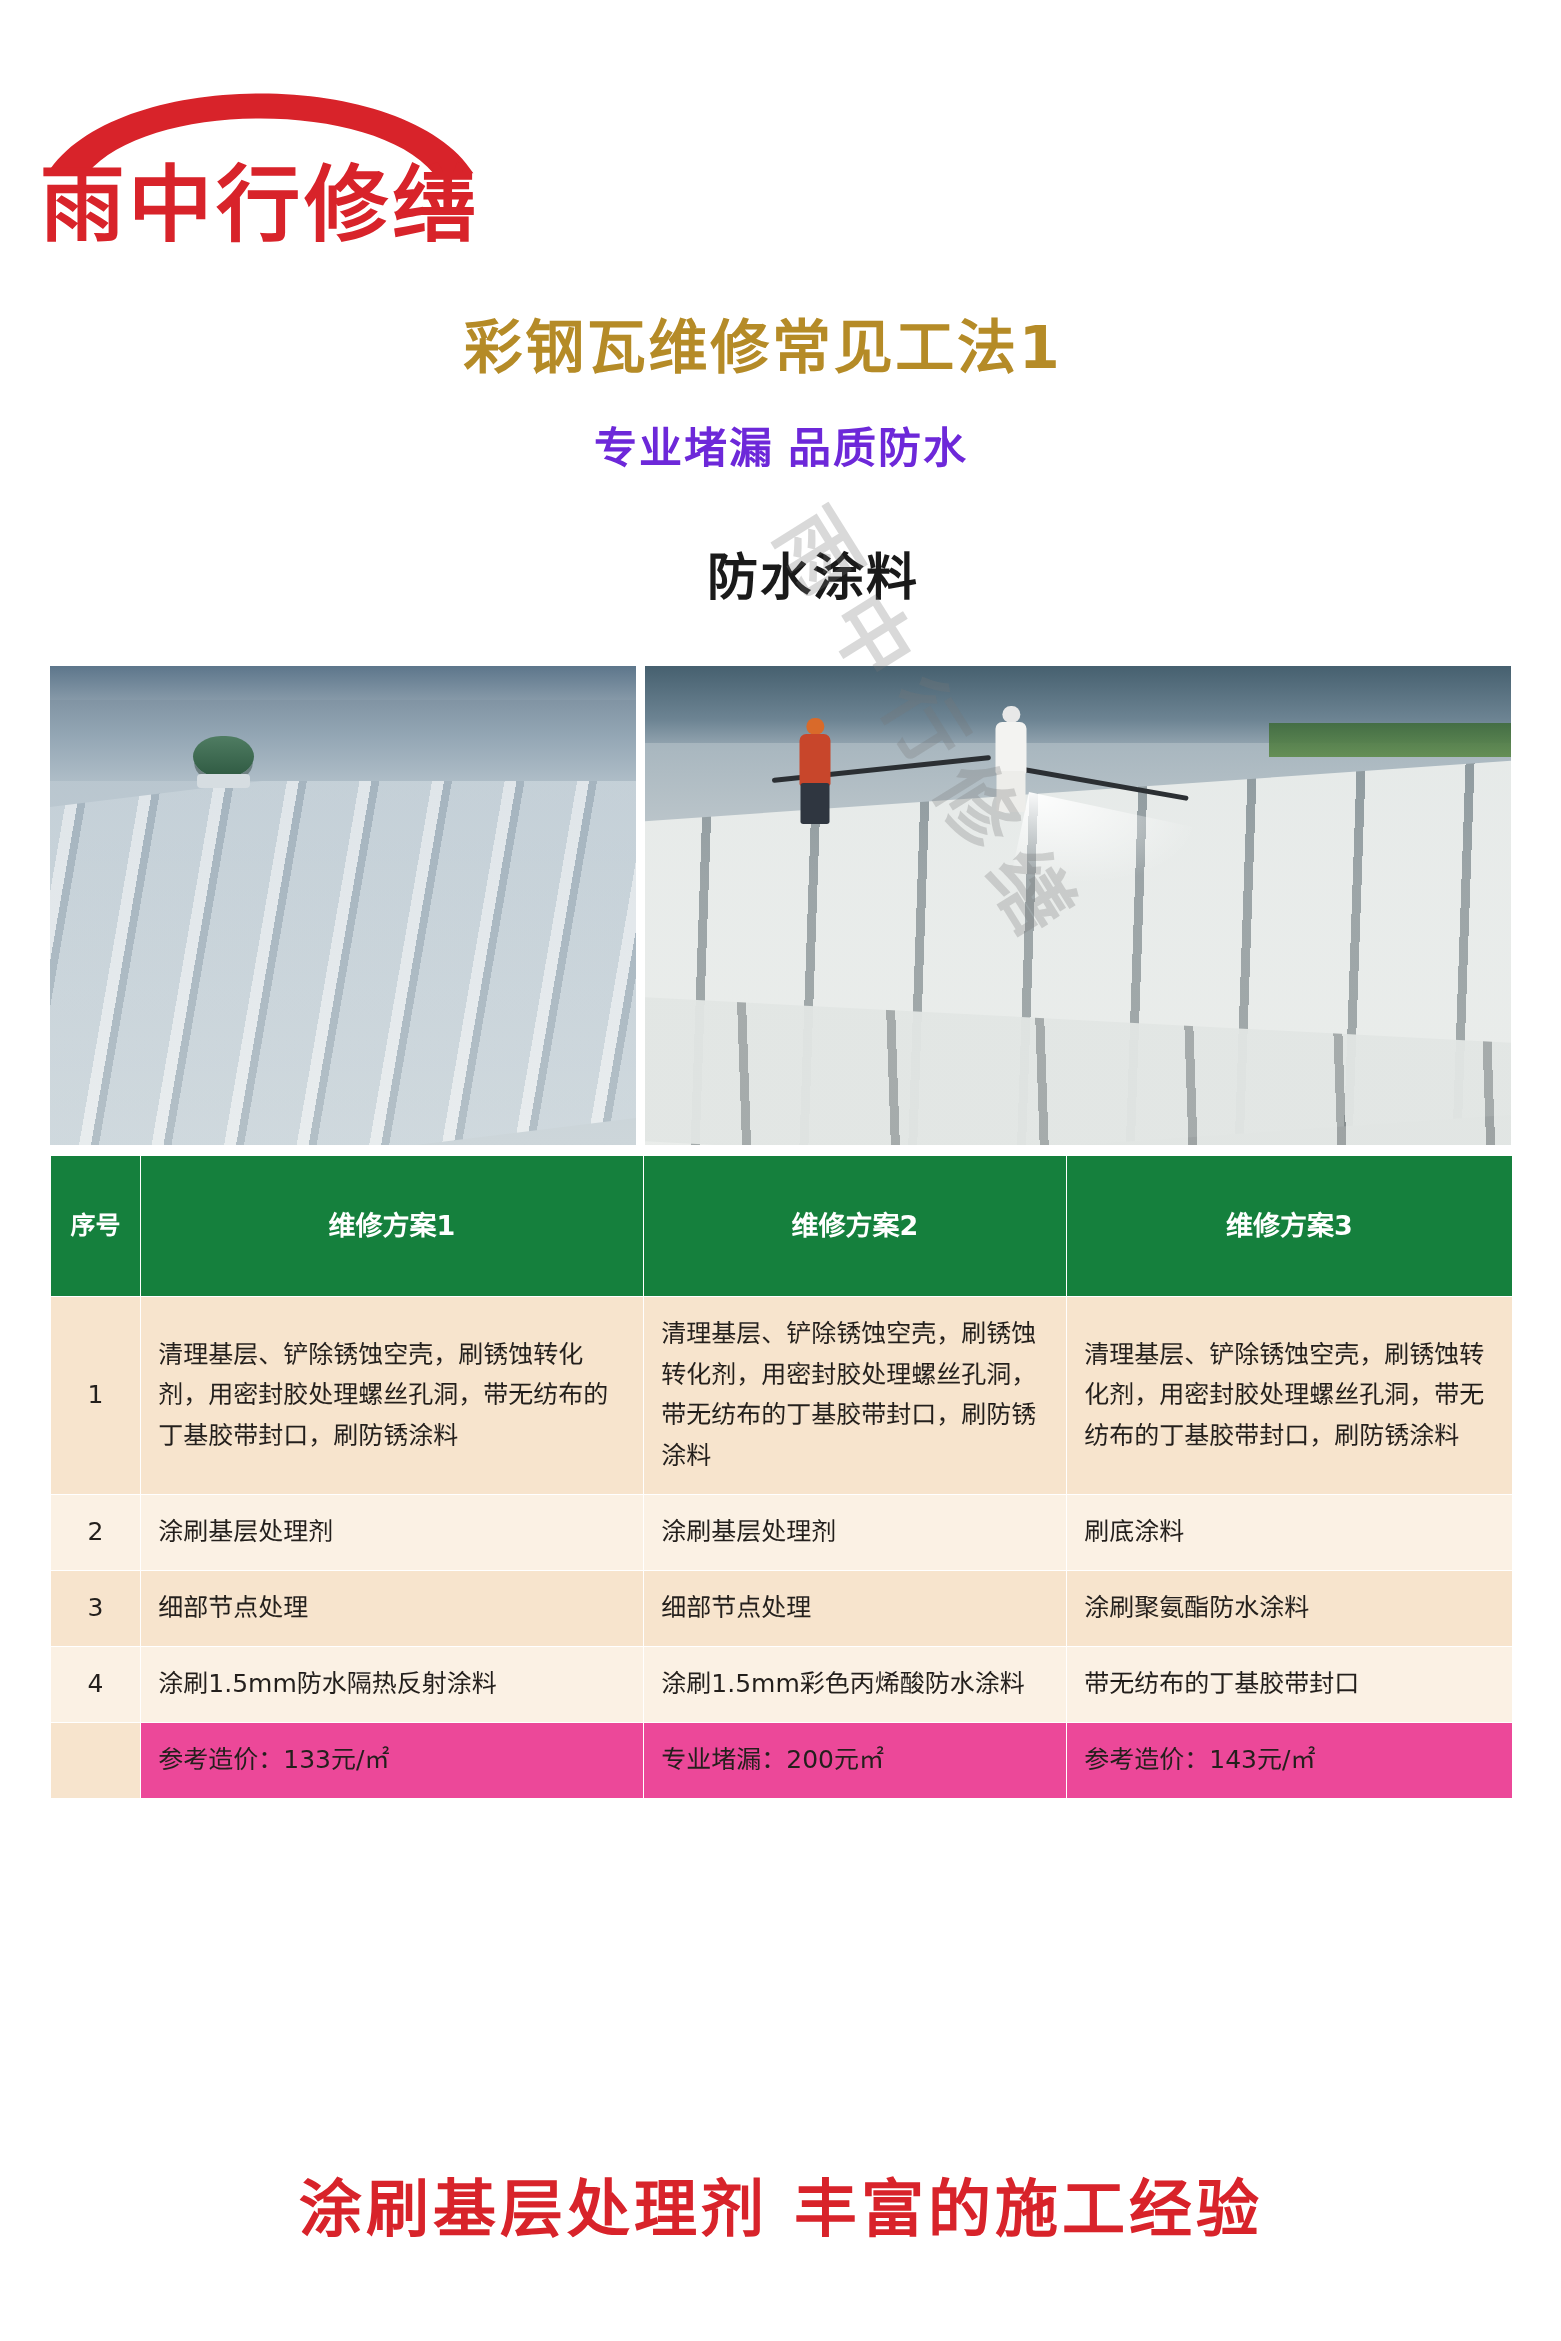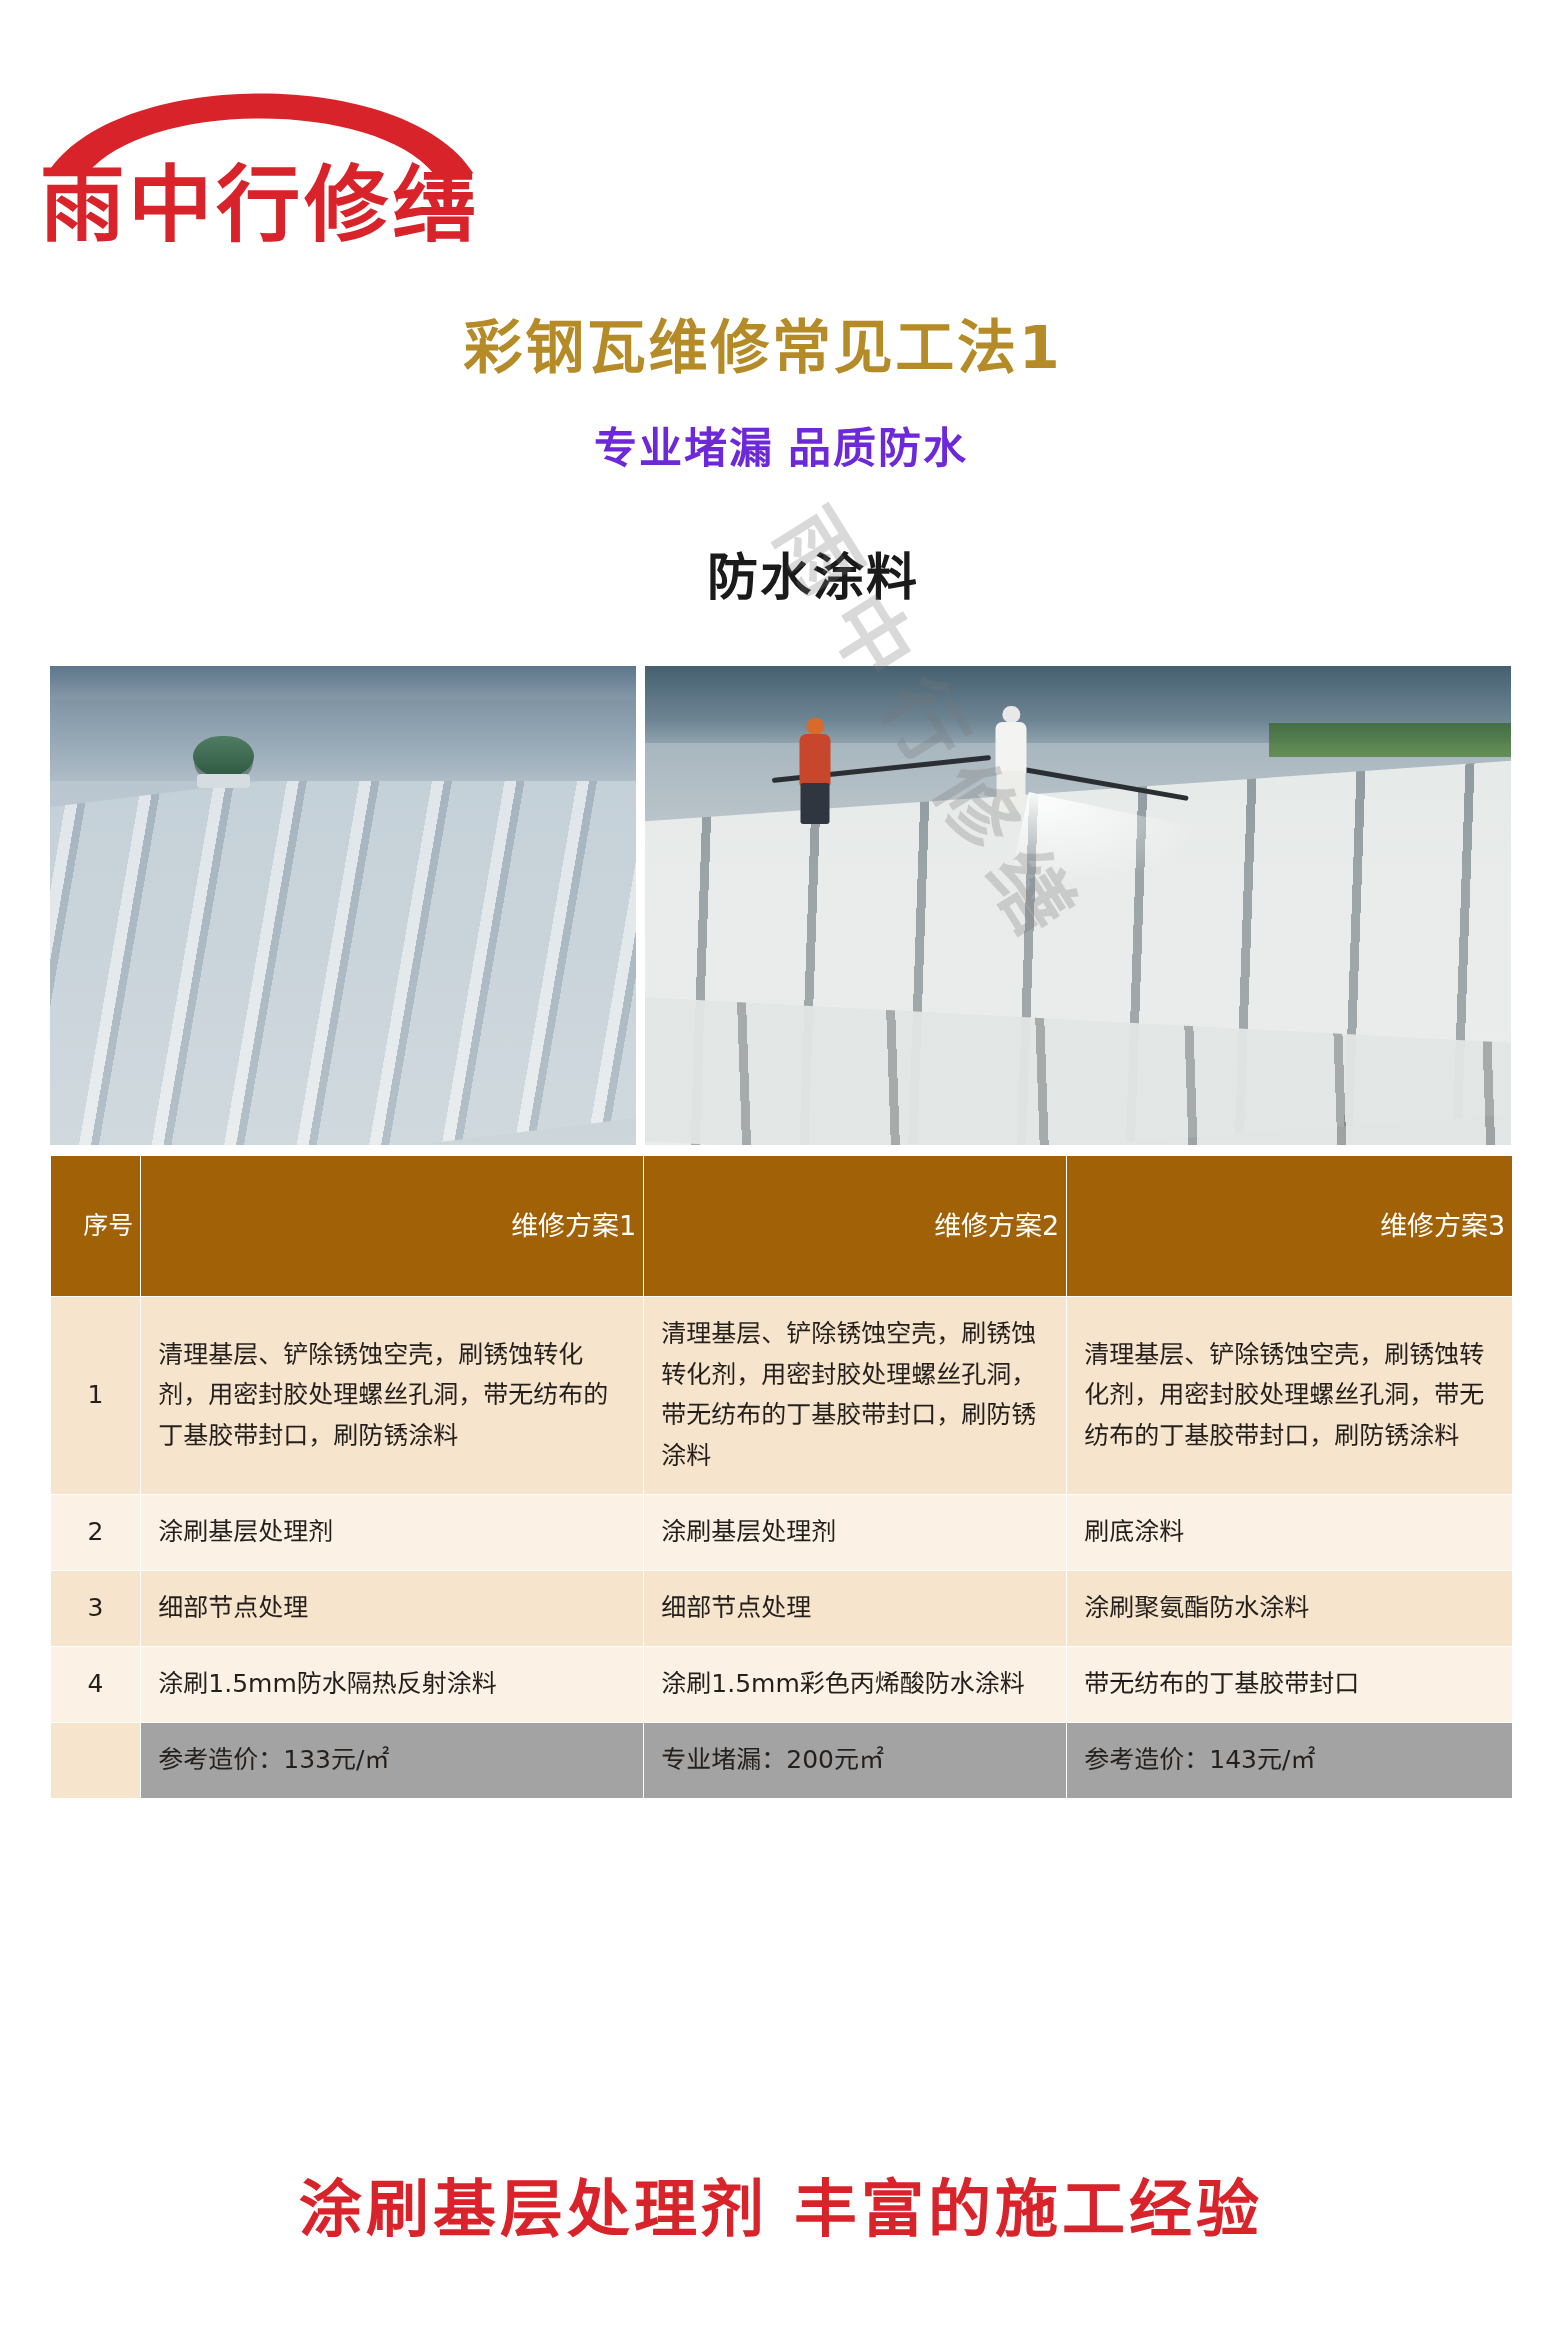--- a/index.html
+++ b/index.html
@@ -279,25 +279,25 @@
     border-collapse: collapse;
     table-layout: fixed;
     font-family: "DejaVu Sans", "Liberation Sans", sans-serif;
   }
   table.plan-table col.c0 { width: 90px; }
   table.plan-table col.c1 { width: 503px; }
   table.plan-table col.c2 { width: 423px; }
   table.plan-table col.c3 { width: 446px; }
 
   table.plan-table thead th {
-    background: #a16207;
+    background: #15803d;
     color: #ffffff;
     font-size: 27px;
-    font-weight: normal;
-    text-align: right;
+    font-weight: bold;
+    text-align: center;
     padding: 20px 6.7px;
     border: 1.3px solid #ffffff;
     line-height: 1.25;
     height: 100px;
     vertical-align: middle;
   }
   table.plan-table thead th.idx {
     font-size: 25px;
   }
   table.plan-table tbody td {
@@ -307,21 +307,21 @@
     padding: 17.3px 17.3px;
     vertical-align: middle;
     color: #231f1c;
   }
   table.plan-table tbody td.idx {
     text-align: center;
     font-size: 25px;
   }
   tbody tr.odd td { background: #f7e4cd; }
   tbody tr.even td { background: #fbf1e4; }
-  tbody tr.price td { background: #a3a3a3; }
+  tbody tr.price td { background: #ec4899; }
   tbody tr.price td.idx { background: #f7e4cd; }
 
   
   .footer {
     position: absolute;
     left: 0;
     top: 2158px;
     width: 1562px;
     text-align: center;
     font-size: 63px;

